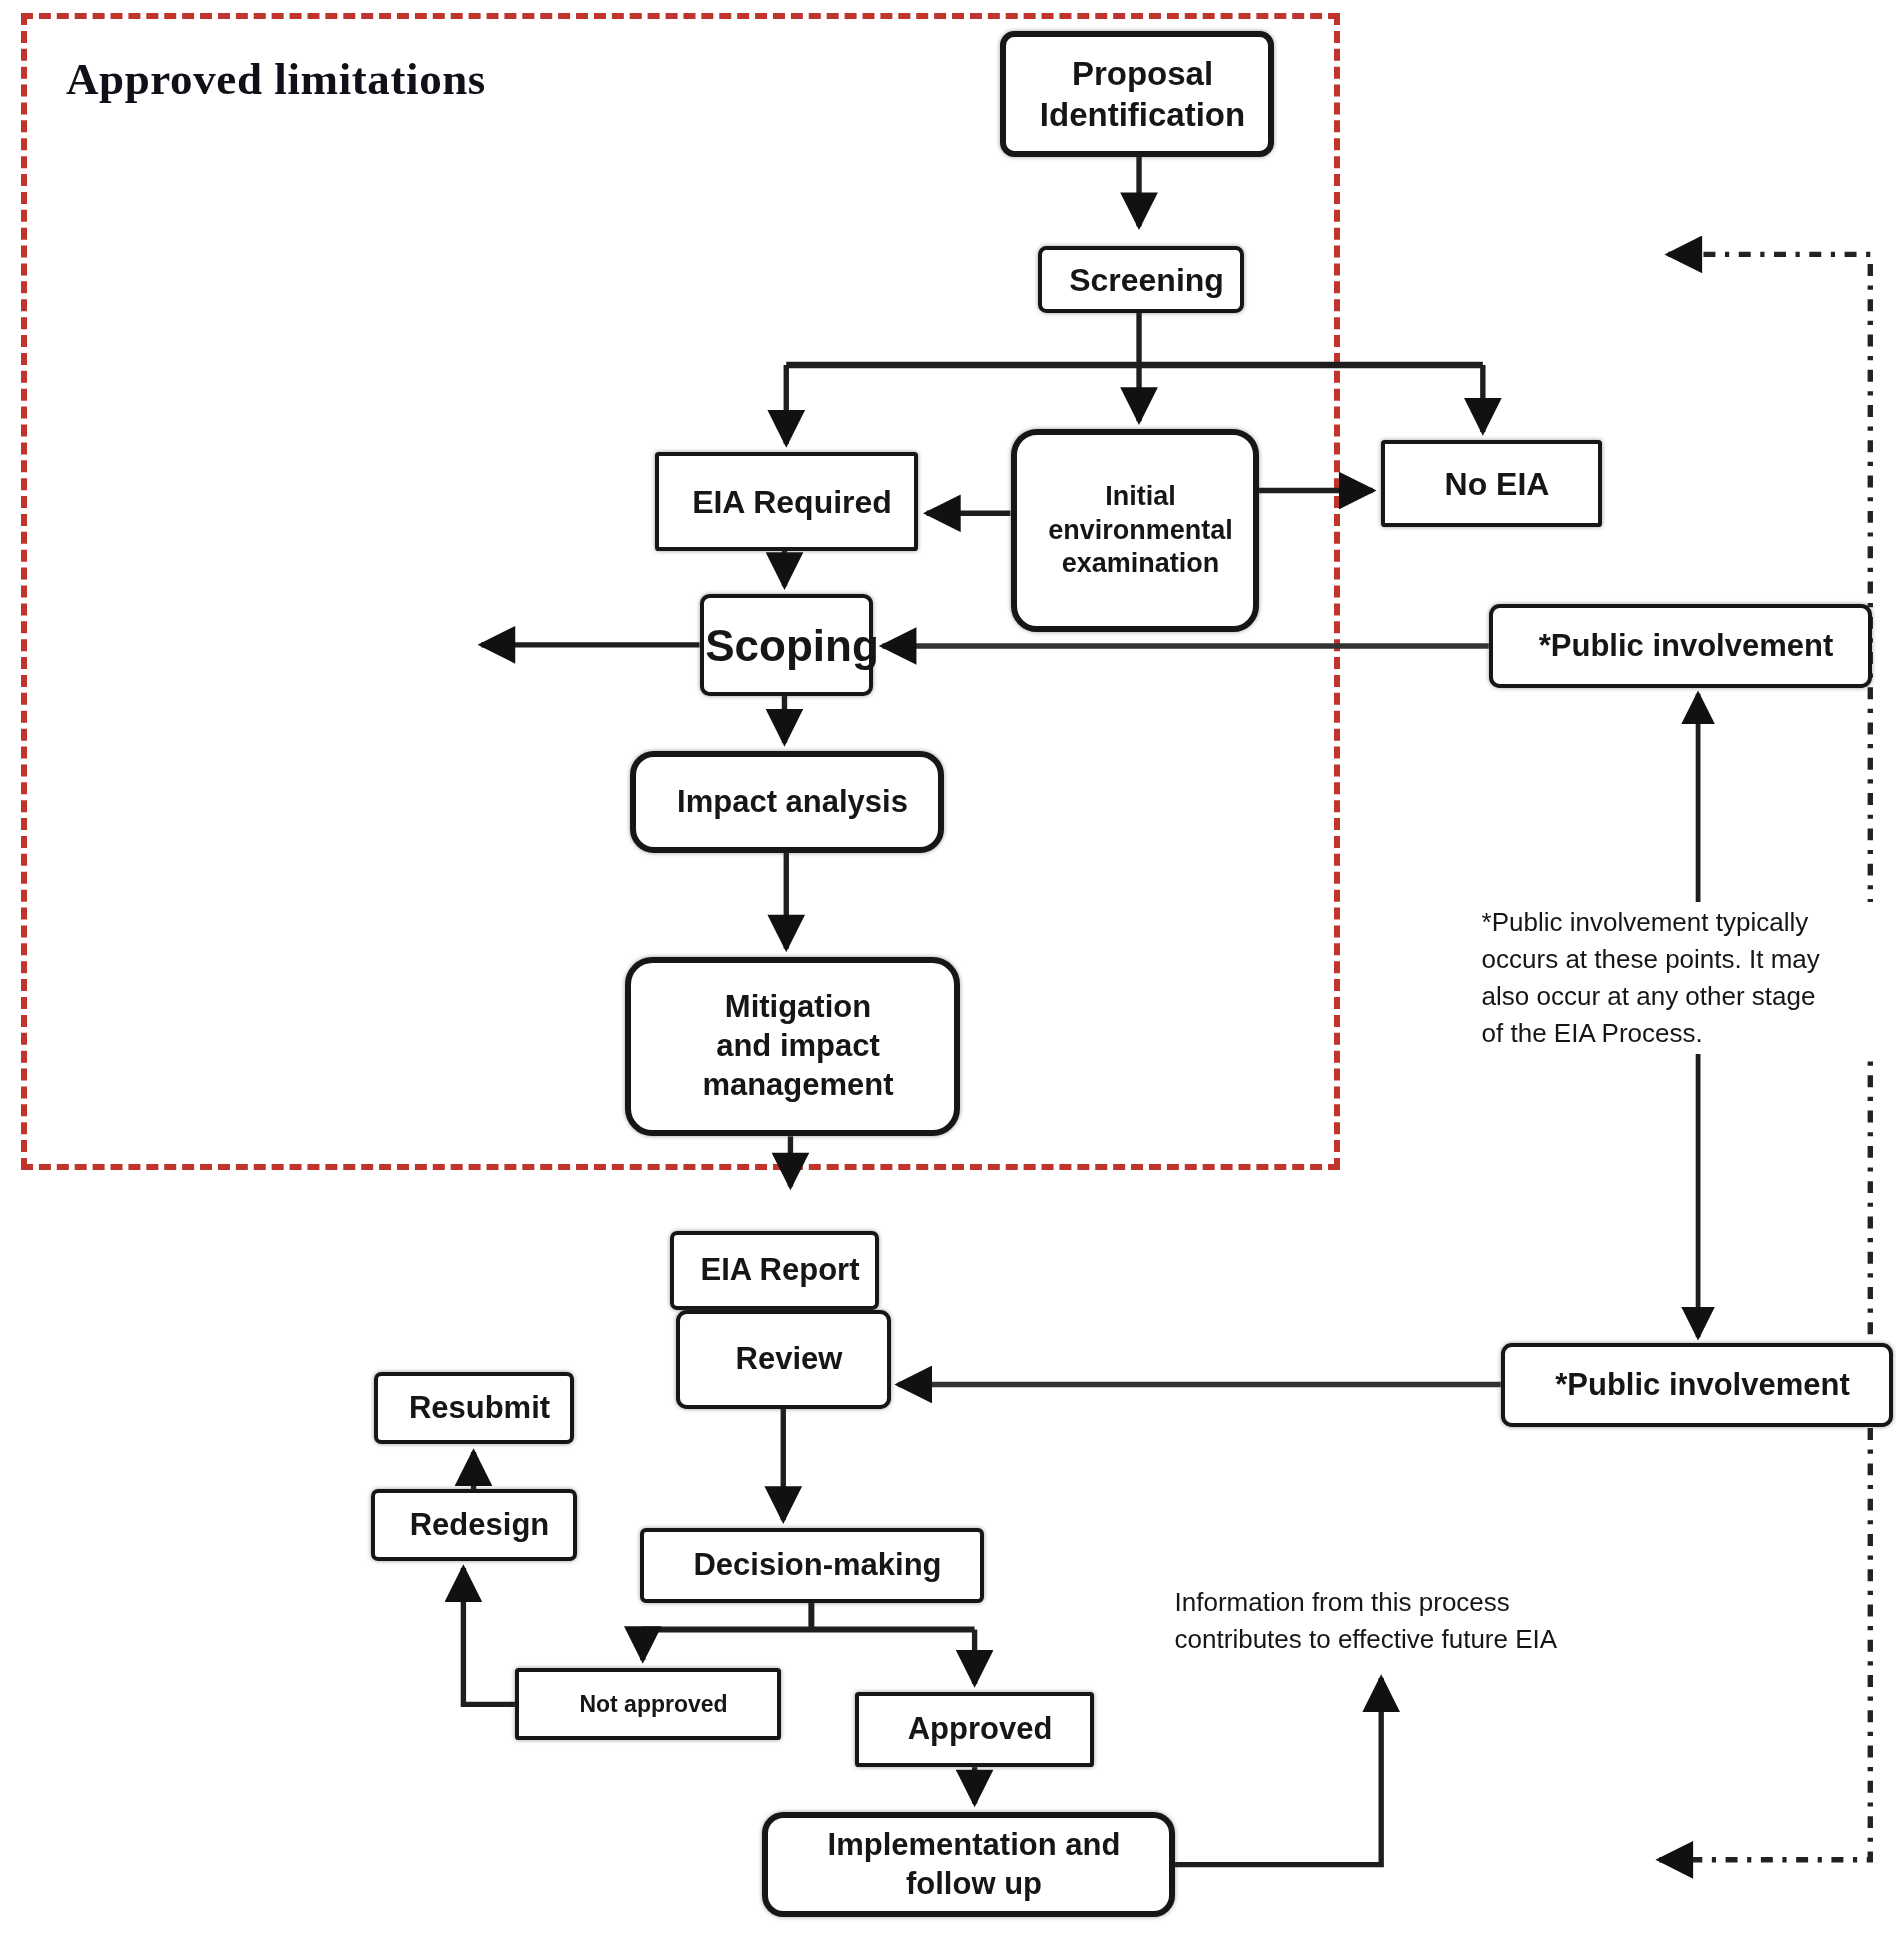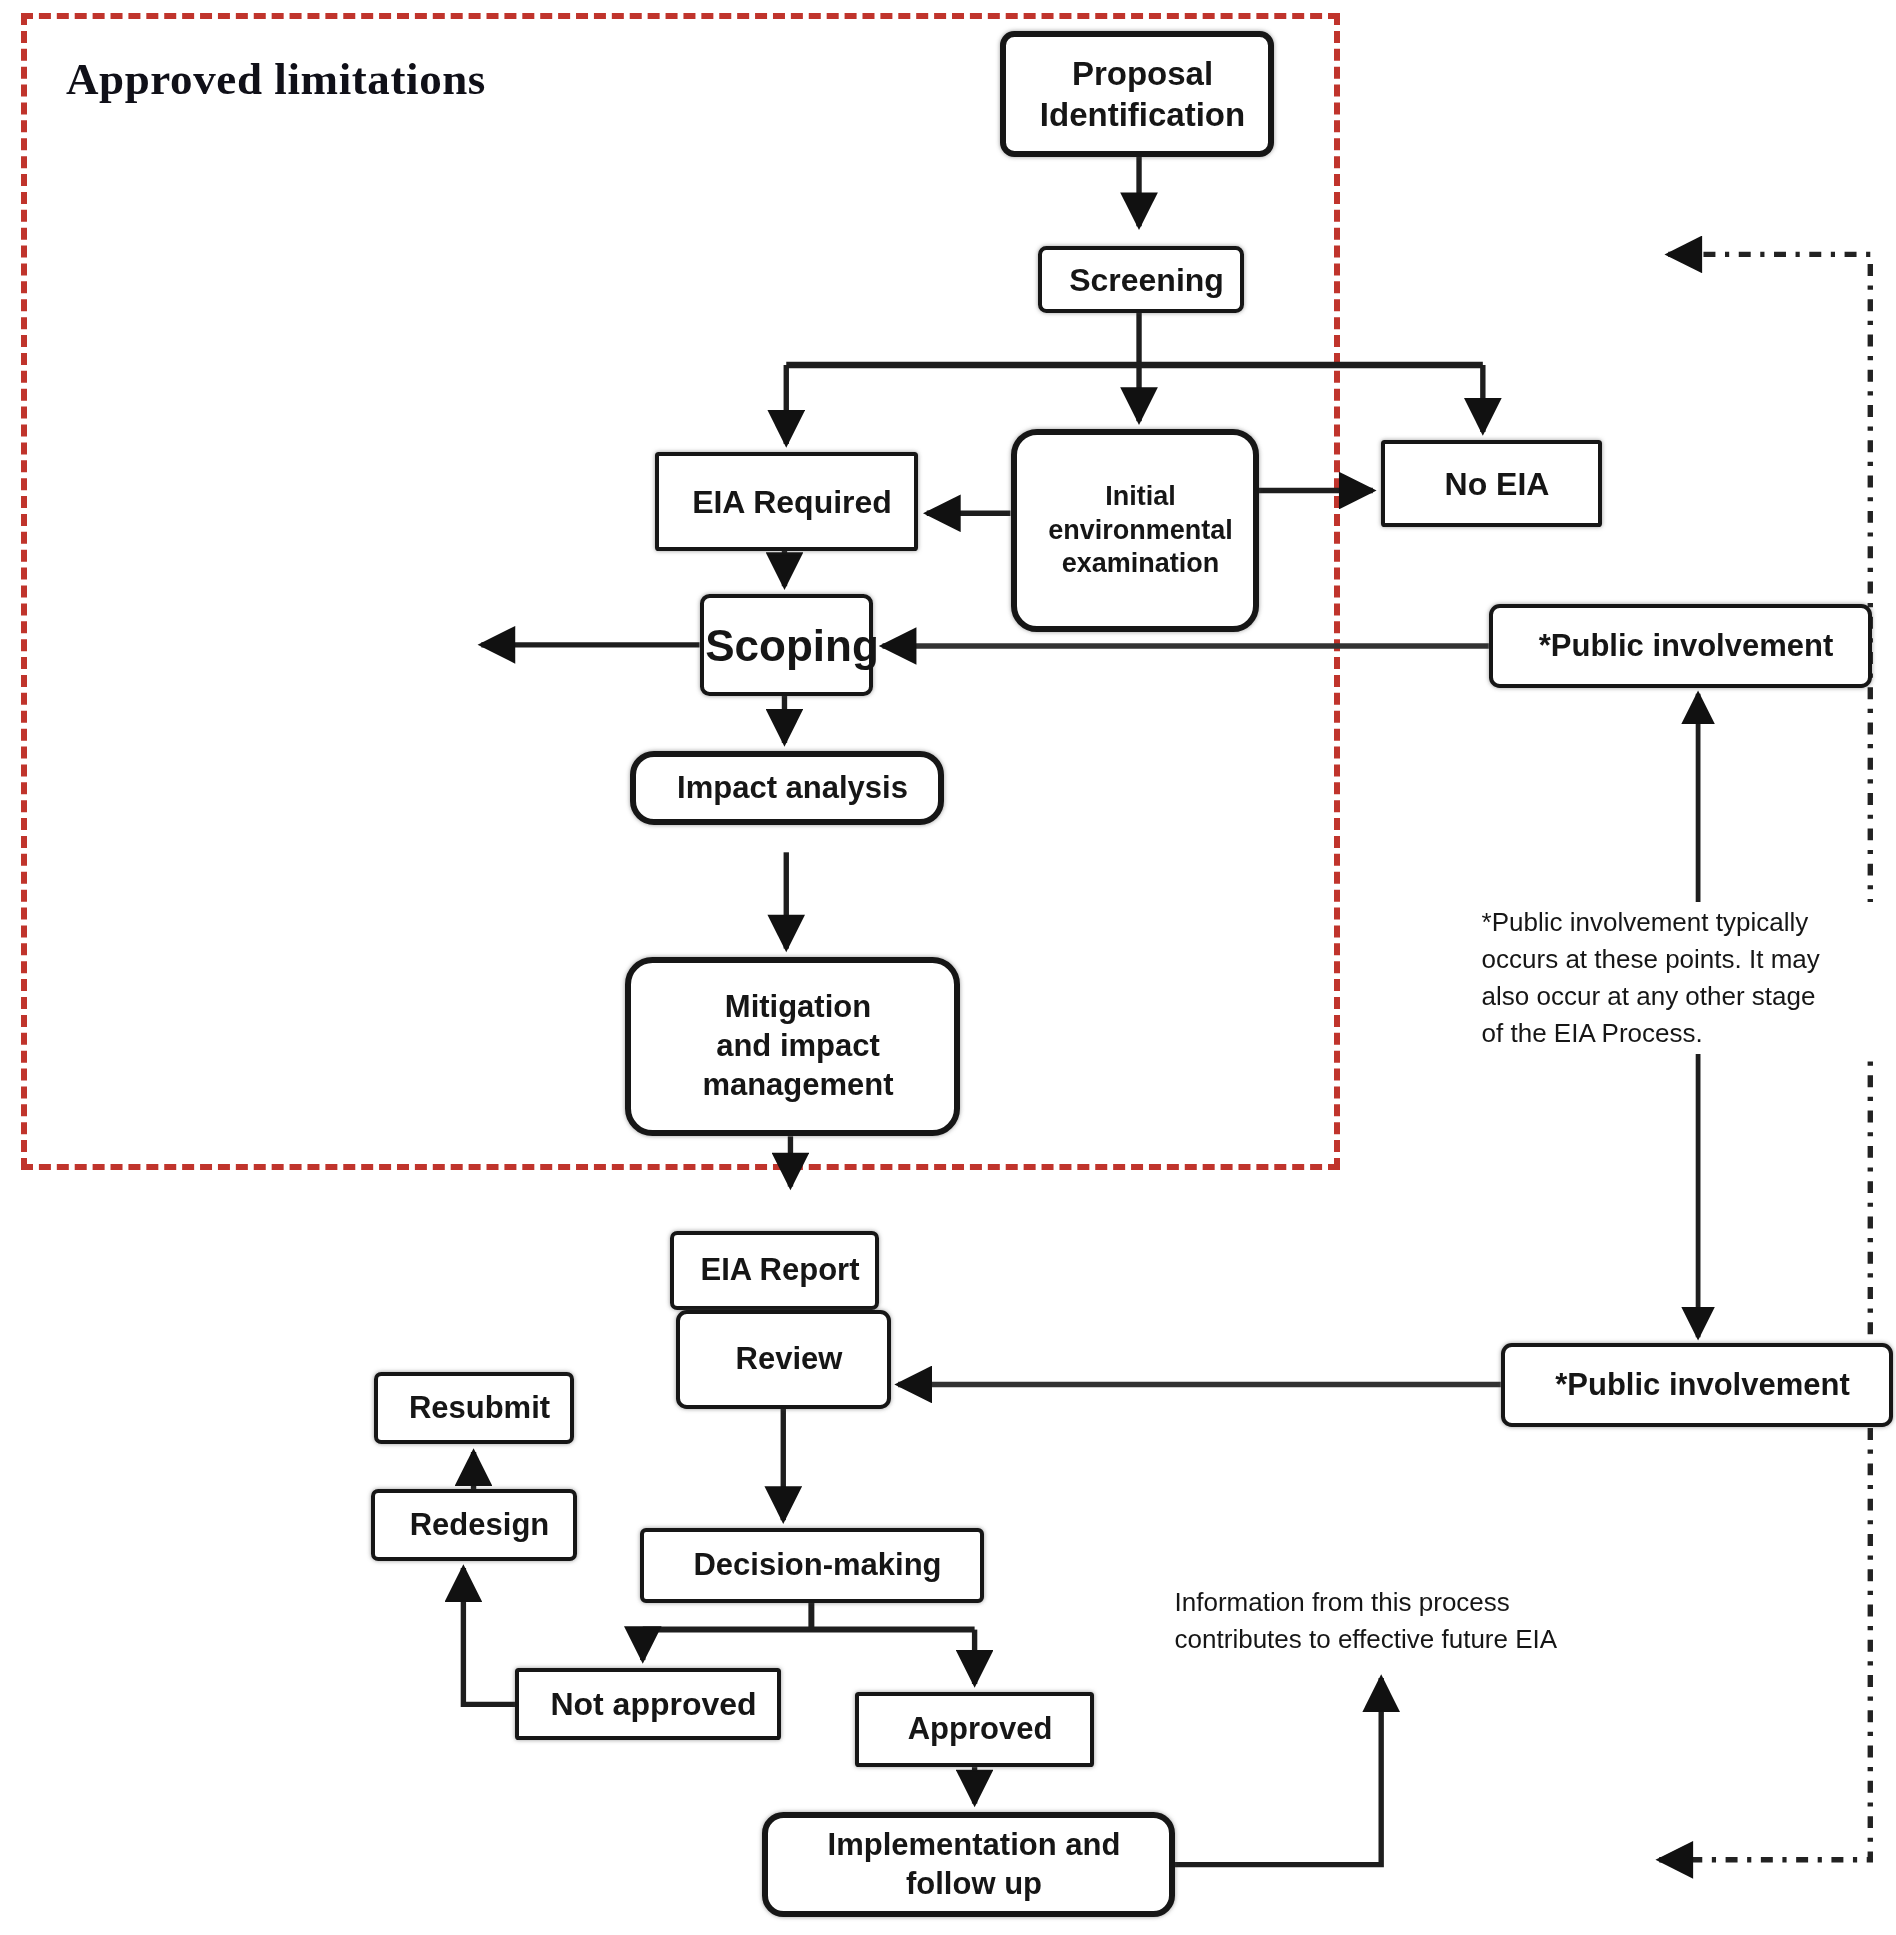--- a/index.html
+++ b/index.html
@@ -134,37 +134,37 @@
 
   <div class="node thick" style="left:1011px;top:429px;width:248px;height:203px;border-radius:26px;font-size:27px;">Initial
 environmental
 examination</div>
 
   <div class="node" style="left:1381px;top:440px;width:221px;height:87px;border-radius:3.6px;font-size:32px;">No EIA</div>
 
 
   <div class="node" style="left:700px;top:594px;width:173px;height:102px;border-radius:9.6px;font-size:44px;text-align:right;">Scoping</div>
 
-  <div class="node thick" style="left:630px;top:751px;width:314px;height:74px;border-radius:24px;font-size:31px;">Impact analysis</div>
+  <div class="node thick" style="left:630px;top:751px;width:314px;height:102px;border-radius:24px;font-size:31px;">Impact analysis</div>
 
   <div class="node thick" style="left:625px;top:957px;width:335px;height:179px;border-radius:27.5px;font-size:31px;">Mitigation
 and impact
 management</div>
 
   <div class="node" style="left:670px;top:1195px;width:209px;height:79px;border-radius:7.2px;font-size:31px;margin-top:36px;">EIA Report</div>
 
   <div class="node" style="left:676px;top:1310px;width:215px;height:99px;border-radius:10.8px;font-size:31px;">Review</div>
 
   <div class="node" style="left:640px;top:1528px;width:344px;height:75px;border-radius:6px;font-size:31px;">Decision-making</div>
 
   <div class="node" style="left:374px;top:1372px;width:200px;height:72px;border-radius:7.2px;font-size:31px;">Resubmit</div>
 
   <div class="node" style="left:371px;top:1489px;width:206px;height:72px;border-radius:7.2px;font-size:31px;">Redesign</div>
 
-  <div class="node" style="left:515px;top:1668px;width:266px;height:72px;border-radius:3.6px;font-size:32px;">Not approved</div>
+  <div class="node" style="left:515px;top:1668px;width:266px;height:72px;border-radius:3.6px;font-size:23px;">Not approved</div>
 
   <div class="node" style="left:855px;top:1692px;width:239px;height:75px;border-radius:3.6px;font-size:31px;">Approved</div>
 
   <div class="node thick" style="left:762px;top:1812px;width:413px;height:105px;border-radius:21.5px;font-size:31px;">Implementation and
 follow up</div>
 
   <div class="node" style="left:1489px;top:604px;width:383px;height:84px;border-radius:10.8px;font-size:31px;">*Public involvement</div>
 
   <div class="node" style="left:1501px;top:1343px;width:392px;height:84px;border-radius:10.8px;font-size:31px;">*Public involvement</div>
 

